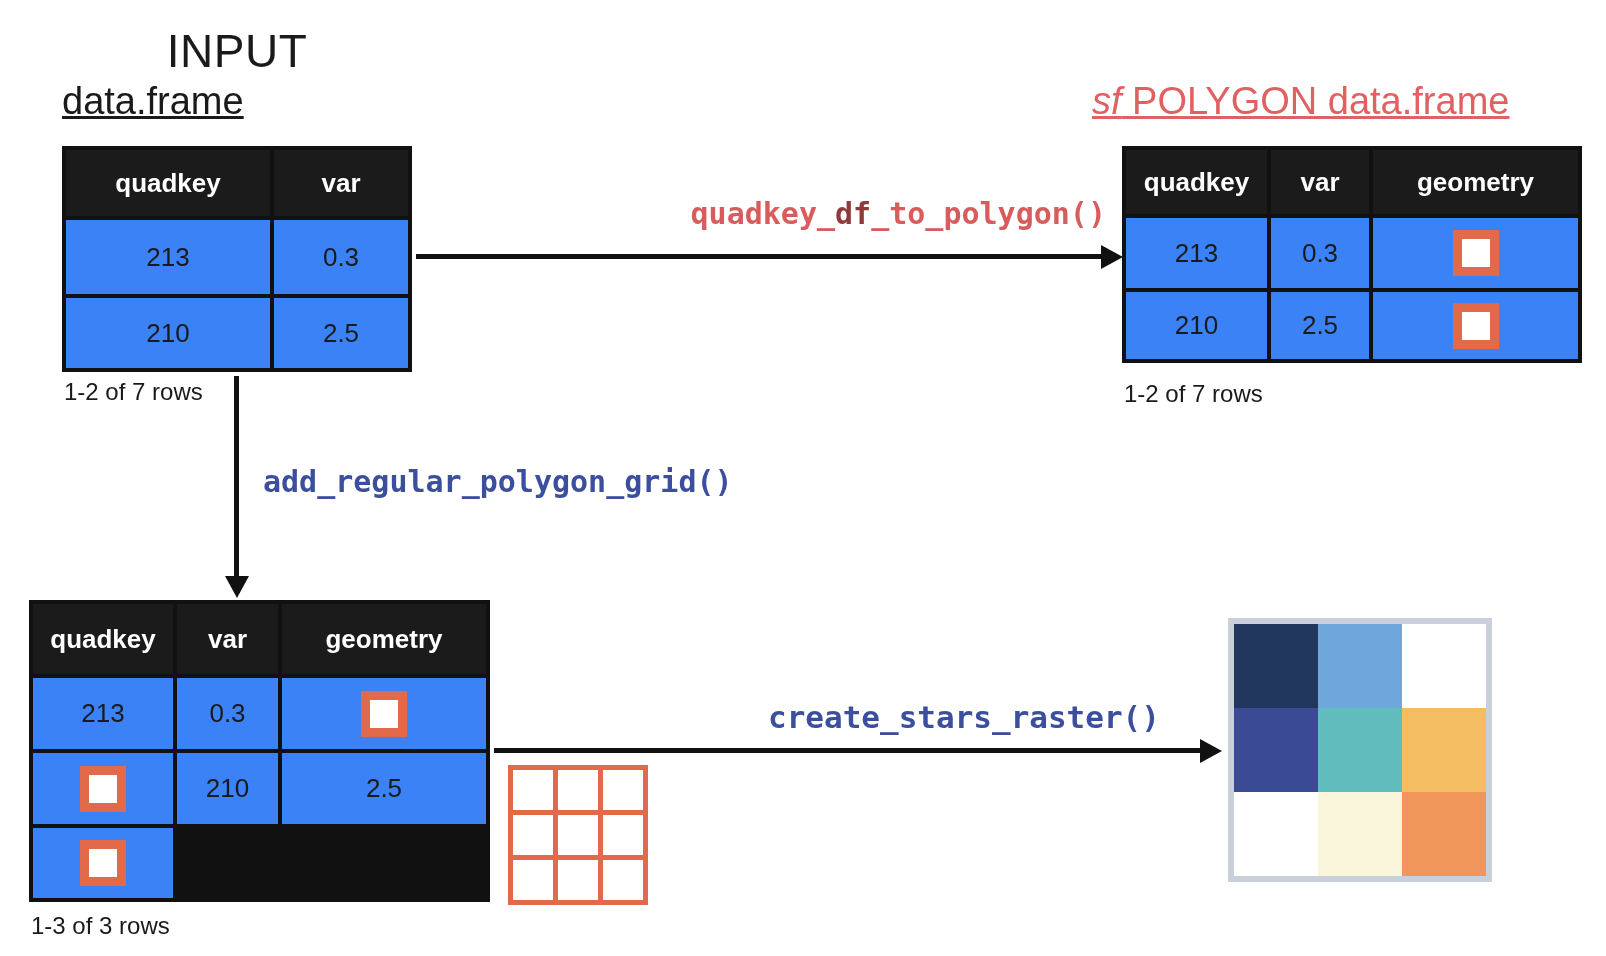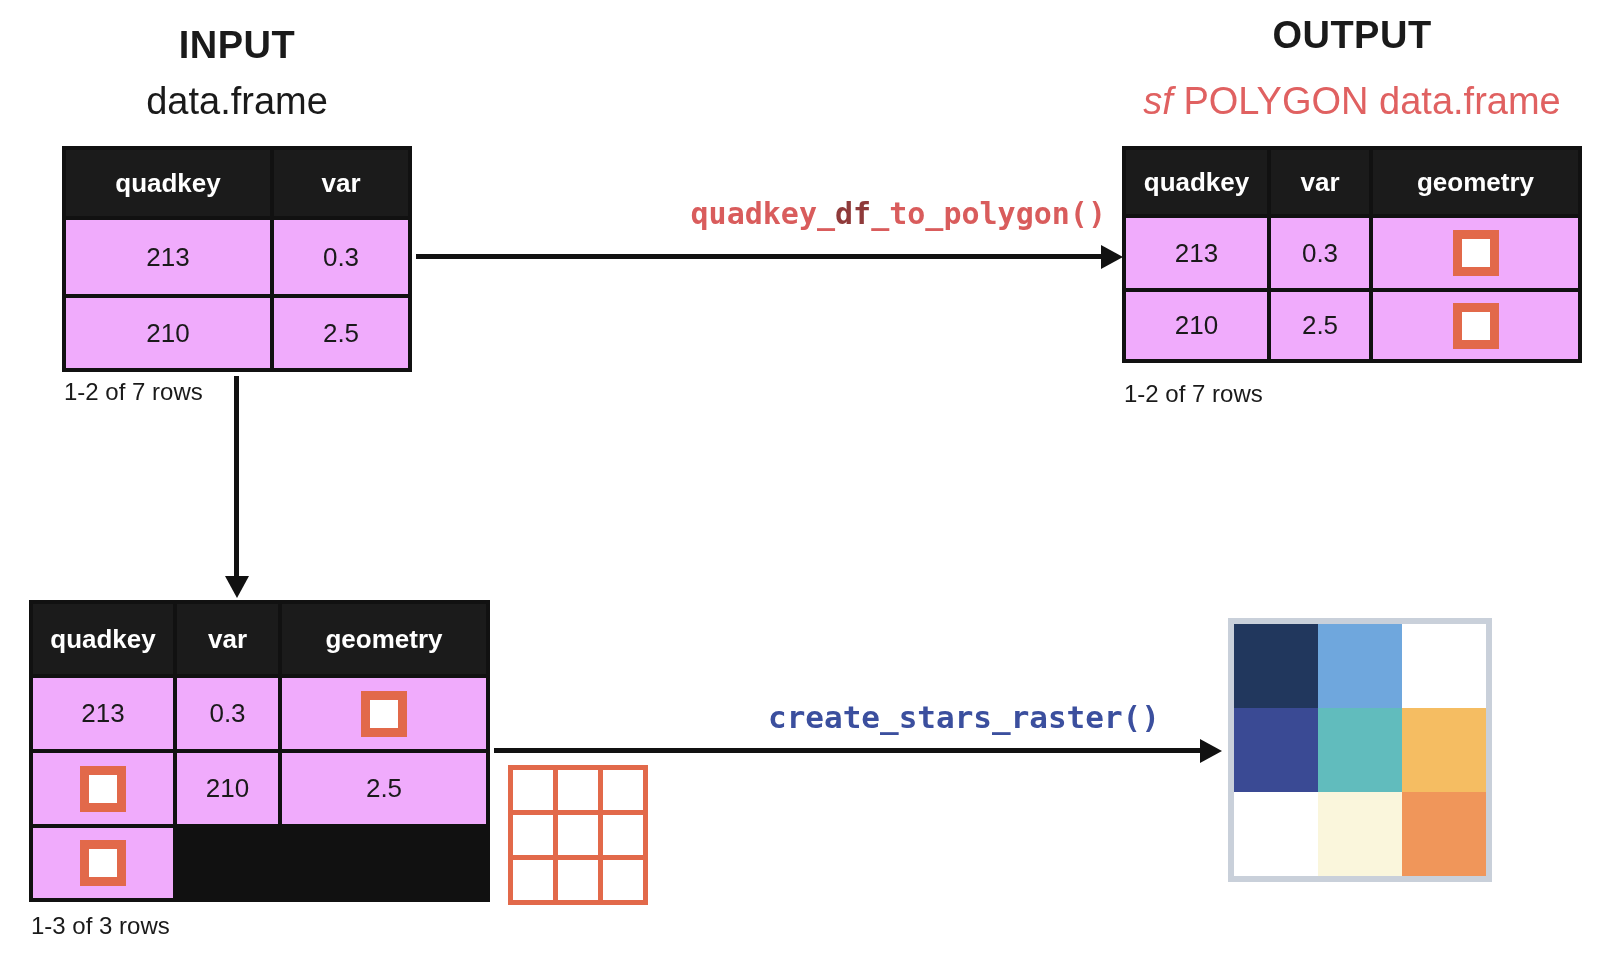--- a/index.html
+++ b/index.html
@@ -3,27 +3,27 @@
 <meta charset="utf-8">
 <style>
   html,body { margin:0; padding:0; background:#ffffff; }
   .canvas {
     position:relative; width:1606px; height:956px; background:#ffffff;
     font-family:"Liberation Sans", sans-serif; color:#1a1a1a; overflow:hidden;
   }
   .abs { position:absolute; }
 
   
-  .hdr  { font-size:38px; font-weight:bold; letter-spacing:0.5px; text-align:center; }
-  .sub  { font-size:38px; text-align:center; }
+  .hdr  { font-size:46px; font-weight:normal; letter-spacing:0.5px; text-align:center; }
+  .sub  { font-size:38px; text-align:left;text-decoration:underline; }
   .sub .it { font-style:italic; }
 
   
   .tbl  { display:grid; background:#111111; box-sizing:border-box; padding:4px; gap:4px; }
-  .cell { background:#f0abfc; display:flex; align-items:center; justify-content:center;
+  .cell { background:#3b82f6; display:flex; align-items:center; justify-content:center;
           font-size:26px; color:#1a1a1a; }
   .th   { background:#1b1b1b; color:#ffffff; font-weight:bold; }
   .bold { font-weight:bold; }
 
   .tbl-input { left:62px; top:146px; width:350px; height:226px;
                grid-template-columns:204px 134px; grid-template-rows:66px 74px 70px; }
   .tbl-output{ left:1122px; top:146px; width:460px; height:217px;
                grid-template-columns:141px 98px 205px; grid-template-rows:64px 70px 67px; }
   .tbl-grid  { left:29px; top:600px; width:461px; height:302px;
                grid-template-columns:140px 101px 204px; grid-template-rows:70px 71px 71px 70px; }
@@ -74,21 +74,20 @@
     <div class="cell">2.5</div>
   </div>
   <div class="abs caption" style="left:64px; top:378px;">1-2 of 7 rows</div>
 
   <div class="abs aline" style="left:416px; top:254px; width:690px; height:5px;"></div>
   <div class="abs ahead right" style="left:1101px; top:245px;"></div>
   <div class="abs fn fn-polygon">
     <span style="color: rgb(217, 92, 92);">quadkey_</span><span style="color: rgb(143, 58, 58);">df</span><span style="color: rgb(217, 92, 92);">_to_polygon()</span>
   </div>
 
-  <div class="abs hdr" style="left:1122px; top:14px; width:460px;">OUTPUT</div>
   <div class="abs sub" style="left: 1092px; top: 80px; width: 520px; color: rgb(224, 97, 97);">
     <span class="it">sf</span><span> POLYGON data.frame</span>
   </div>
 
   <div class="abs tbl tbl-output">
     <div class="cell th">quadkey</div>
     <div class="cell th">var</div>
     <div class="cell th">geometry</div>
     <div class="cell">213</div>
     <div class="cell">0.3</div>
@@ -98,20 +97,21 @@
     <div class="cell">210</div>
     <div class="cell">2.5</div>
     <div class="cell">
       <div class="geo" style="border-color: rgb(226, 105, 74);"></div>
     </div>
   </div>
   <div class="abs caption" style="left:1124px; top:380px;">1-2 of 7 rows</div>
 
   <div class="abs aline" style="left:234px; top:376px; width:5px; height:202px;"></div>
   <div class="abs ahead down" style="left:225px; top:576px;"></div>
+  <div class="abs fn fn-addgrid" style="color: rgb(59, 79, 158);">add_regular_polygon_grid()</div>
 
   <div class="abs tbl tbl-grid">
     <div class="cell th">quadkey</div>
     <div class="cell th">var</div>
     <div class="cell th">geometry</div>
     <div class="cell">213</div>
     <div class="cell">0.3</div>
     <div class="cell">
       <div class="geo" style="border-color: rgb(226, 105, 74);"></div>
     </div>

